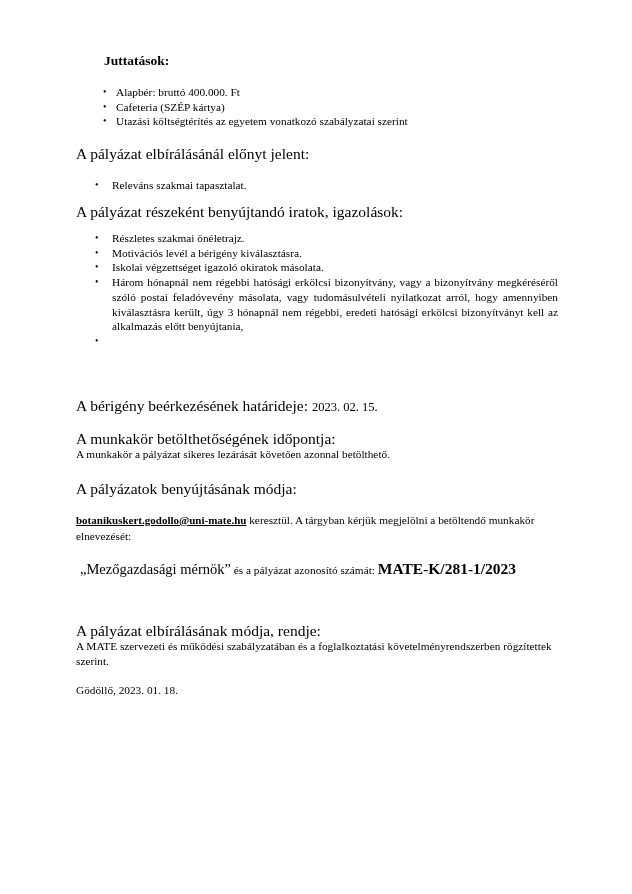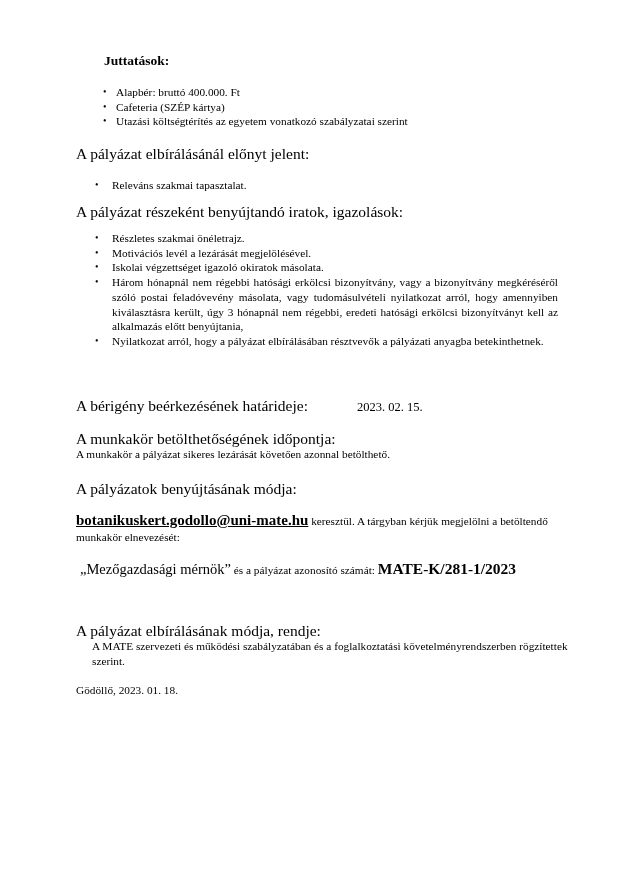--- a/index.html
+++ b/index.html
@@ -47,21 +47,21 @@
       position: absolute;
       top: 0;
       font-size: 10px;
       line-height: 14.7px;
     }
     .justified {
       text-align: justify;
     }
     .email {
       font-weight: bold;
-      font-size: 15px;
+      font-size: 11px;
       text-decoration: underline;
       color: #000000;
     }
     .big-bold {
       font-weight: bold;
       font-size: 15.5px;
     }
     .quote-title {
       font-size: 14.5px;
     }
@@ -77,38 +77,38 @@
 </ul>
 
 <div class="abs h-large" style="left:76px; top:145px;">A pályázat elbírálásánál előnyt jelent:</div>
 <ul class="abs list" style="left:112px; top:178px; width:450px;">
   <li><span class="bullet" style="left:-17px;">•</span><span>Releváns szakmai tapasztalat.</span></li>
 </ul>
 
 <div class="abs h-large" style="left:76px; top:203px;">A pályázat részeként benyújtandó iratok, igazolások:</div>
 <ul class="abs list justified" style="left:112px; top:231px; width:446px;">
   <li><span class="bullet" style="left:-17px;">•</span><span>Részletes szakmai önéletrajz.</span></li>
-  <li><span class="bullet" style="left:-17px;">•</span><span>Motivációs levél a lezárását megjelölésével.</span></li>
+  <li><span class="bullet" style="left:-17px;">•</span><span>Motivációs levél a bérigény kiválasztásra.</span></li>
   <li><span class="bullet" style="left:-17px;">•</span><span>Iskolai végzettséget igazoló okiratok másolata.</span></li>
   <li><span class="bullet" style="left:-17px;">•</span><span>Három hónapnál nem régebbi hatósági erkölcsi bizonyítvány, vagy a bizonyítvány megkéréséről szóló postai feladóvevény másolata, vagy tudomásulvételi nyilatkozat arról, hogy amennyiben kiválasztásra került, úgy 3 hónapnál nem régebbi, eredeti hatósági erkölcsi bizonyítványt kell az alkalmazás előtt benyújtania,</span></li>
-  <li><span class="bullet" style="left:-17px;">•</span><span>Nyilatkozat arról, hogy a pályázat elbírálásában résztvevők a pályázati anyagba betekinthetnek.</span></li>
+  <li><span class="bullet" style="left:-17px;">•</span></li>
 </ul>
 
 <div class="abs" style="left:76px; top:397px; white-space:nowrap;">
   <span class="h-large">A bérigény beérkezésének határideje:</span>
-  <span class="body-text" style="font-size:12.5px;margin-left:45px;">2023. 02. 15.</span>
+  <span class="body-text" style="font-size:12.5px;">2023. 02. 15.</span>
 </div>
 
 <div class="abs h-large" style="left:76px; top:430px;">A munkakör betölthetőségének időpontja:</div>
 <div class="abs body-text" style="left:76px; top:447px; white-space:nowrap;">A munkakör a pályázat sikeres lezárását követően azonnal betölthető.</div>
 
 <div class="abs h-large" style="left:76px; top:480px;">A pályázatok benyújtásának módja:</div>
 <div class="abs body-text" style="left:76px; top:512px; width:480px; line-height:16px;">
   <a class="email" href="#">botanikuskert.godollo@uni-mate.hu</a><span> keresztül. A tárgyban kérjük megjelölni a betöltendő munkakör elnevezését:</span>
 </div>
 <div class="abs" style="left:68px; top:560px; white-space:nowrap;margin-left:12px;">
   <span class="quote-title">„Mezőgazdasági mérnök”</span><span class="body-text"> és a pályázat azonosító számát: </span><span class="big-bold">MATE-K/281-1/2023</span>
 </div>
 
 <div class="abs h-large" style="left:76px; top:622px;">A pályázat elbírálásának módja, rendje:</div>
-<div class="abs body-text" style="left:76px; top:639px; width:490px;margin-left:16px;">A MATE szervezeti és működési szabályzatában és a foglalkoztatási követelményrendszerben rögzítettek szerint.</div>
+<div class="abs body-text" style="left:76px; top:639px; width:490px;">A MATE szervezeti és működési szabályzatában és a foglalkoztatási követelményrendszerben rögzítettek szerint.</div>
 
 <div class="abs body-text" style="left:76px; top:683px; white-space:nowrap;">Gödöllő, 2023. 01. 18.</div>
 
 </body></html>

